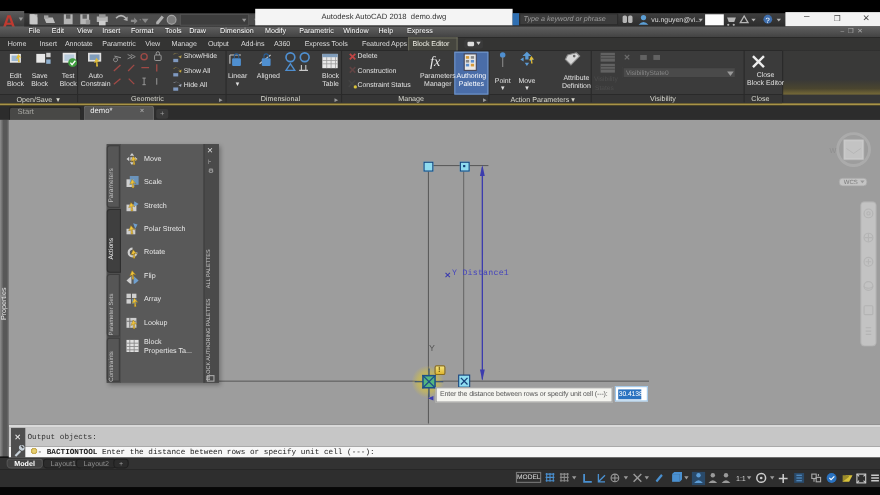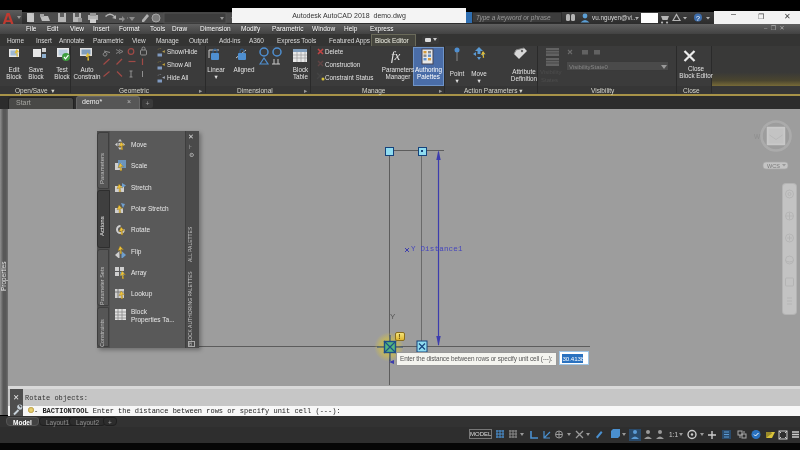--- a/index.html
+++ b/index.html
@@ -479,21 +479,21 @@
 <div class="abs" id="cmdtopedge"></div>
 <div class="abs" id="cmdrow1"></div>
 <div class="abs" id="cmdrow2"></div>
 <div class="abs" id="cmdicons"></div>
 <div class="abs" style="left:13px;top:392.5px;font-size:7.5px;color:#eee;">✕</div>
 <svg class="abs" style="left:11px;top:404px;" width="12" height="12" viewBox="0 0 12 12">
     <path d="M3 10.5 l4.5 -4.5" stroke="#c8d2da" stroke-width="2"></path>
     <path d="M6.2 3.4 a2.6 2.6 0 1 1 2.4 2.4 l-1.8 -1.2 z" fill="#c8d2da"></path>
     <path d="M8.2 1.2 l2 2" stroke="#4e4e4e" stroke-width="1.4"></path>
   </svg>
-<div class="abs" style="left:25px;top:393.5px;font-size:7px;color:#333;font-family:'Liberation Mono',monospace;">Rotate objects:</div>
+<div class="abs" style="left:25px;top:393.5px;font-size:7px;color:#333;font-family:'Liberation Mono',monospace;">Output objects:</div>
 <div class="abs" style="left:28px;top:407px;font-size:7px;color:#222;font-family:'Liberation Mono',monospace;"><span style="display:inline-block;width:6px;height:6px;background:radial-gradient(circle,#e8d070 30%,#b89a40 70%,transparent 75%);border-radius:50%;"></span>- <b>BACTIONTOOL</b> Enter the distance between rows or specify unit cell (---):</div>
 
 <div class="abs" id="layoutrow"></div>
 <div class="ltab" style="left:6px;background:#424242;color:#fff;font-weight:bold;border-color:#555;">Model</div>
 <div class="ltab" style="left:39px;">Layout1</div>
 <div class="ltab" style="left:69px;">Layout2</div>
 <div class="ltab" style="left:103px;width:14px;color:#9f9f9f;text-align:center;padding:1px 2px 0 2px;">+</div>
 
 <div class="abs" id="statusbar"></div>
 <div class="abs" style="left:469px;top:428.5px;width:23px;height:10px;border:1px solid #777;color:#ddd;font-size:6px;text-align:center;line-height:9px;">MODEL</div>

